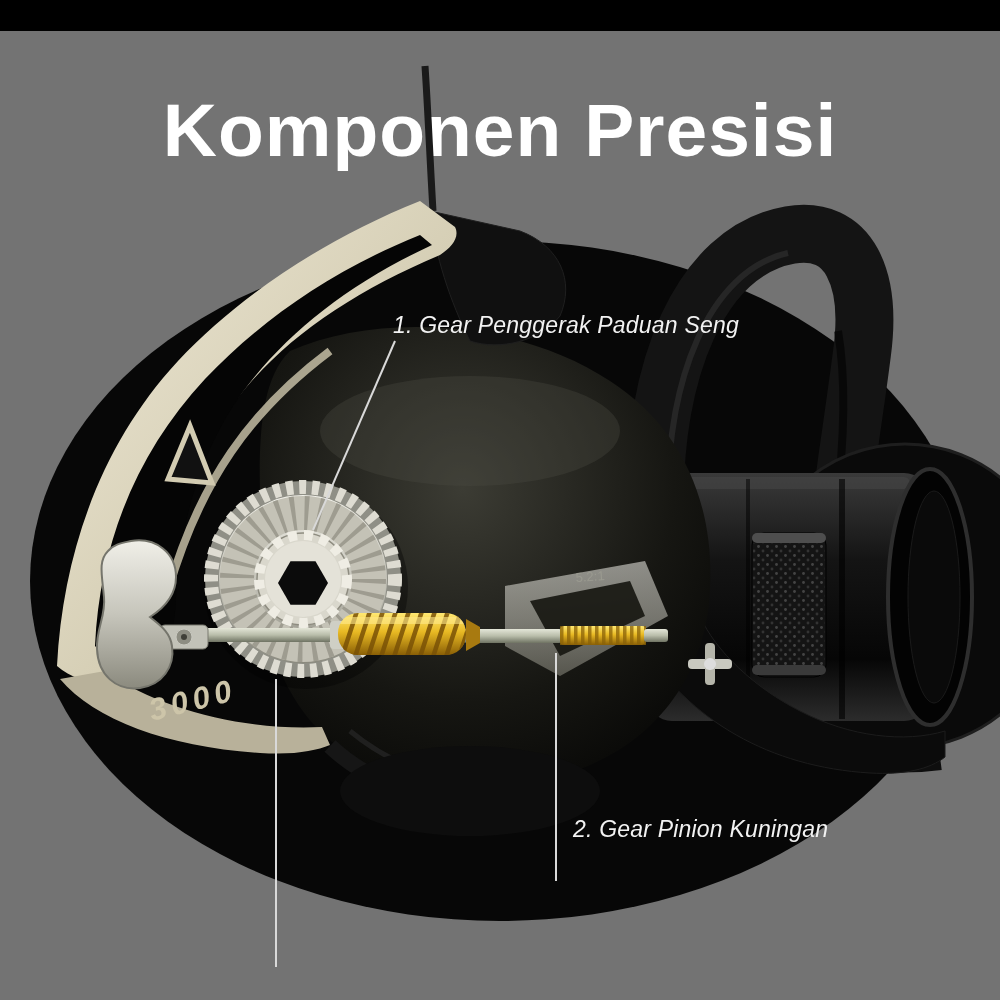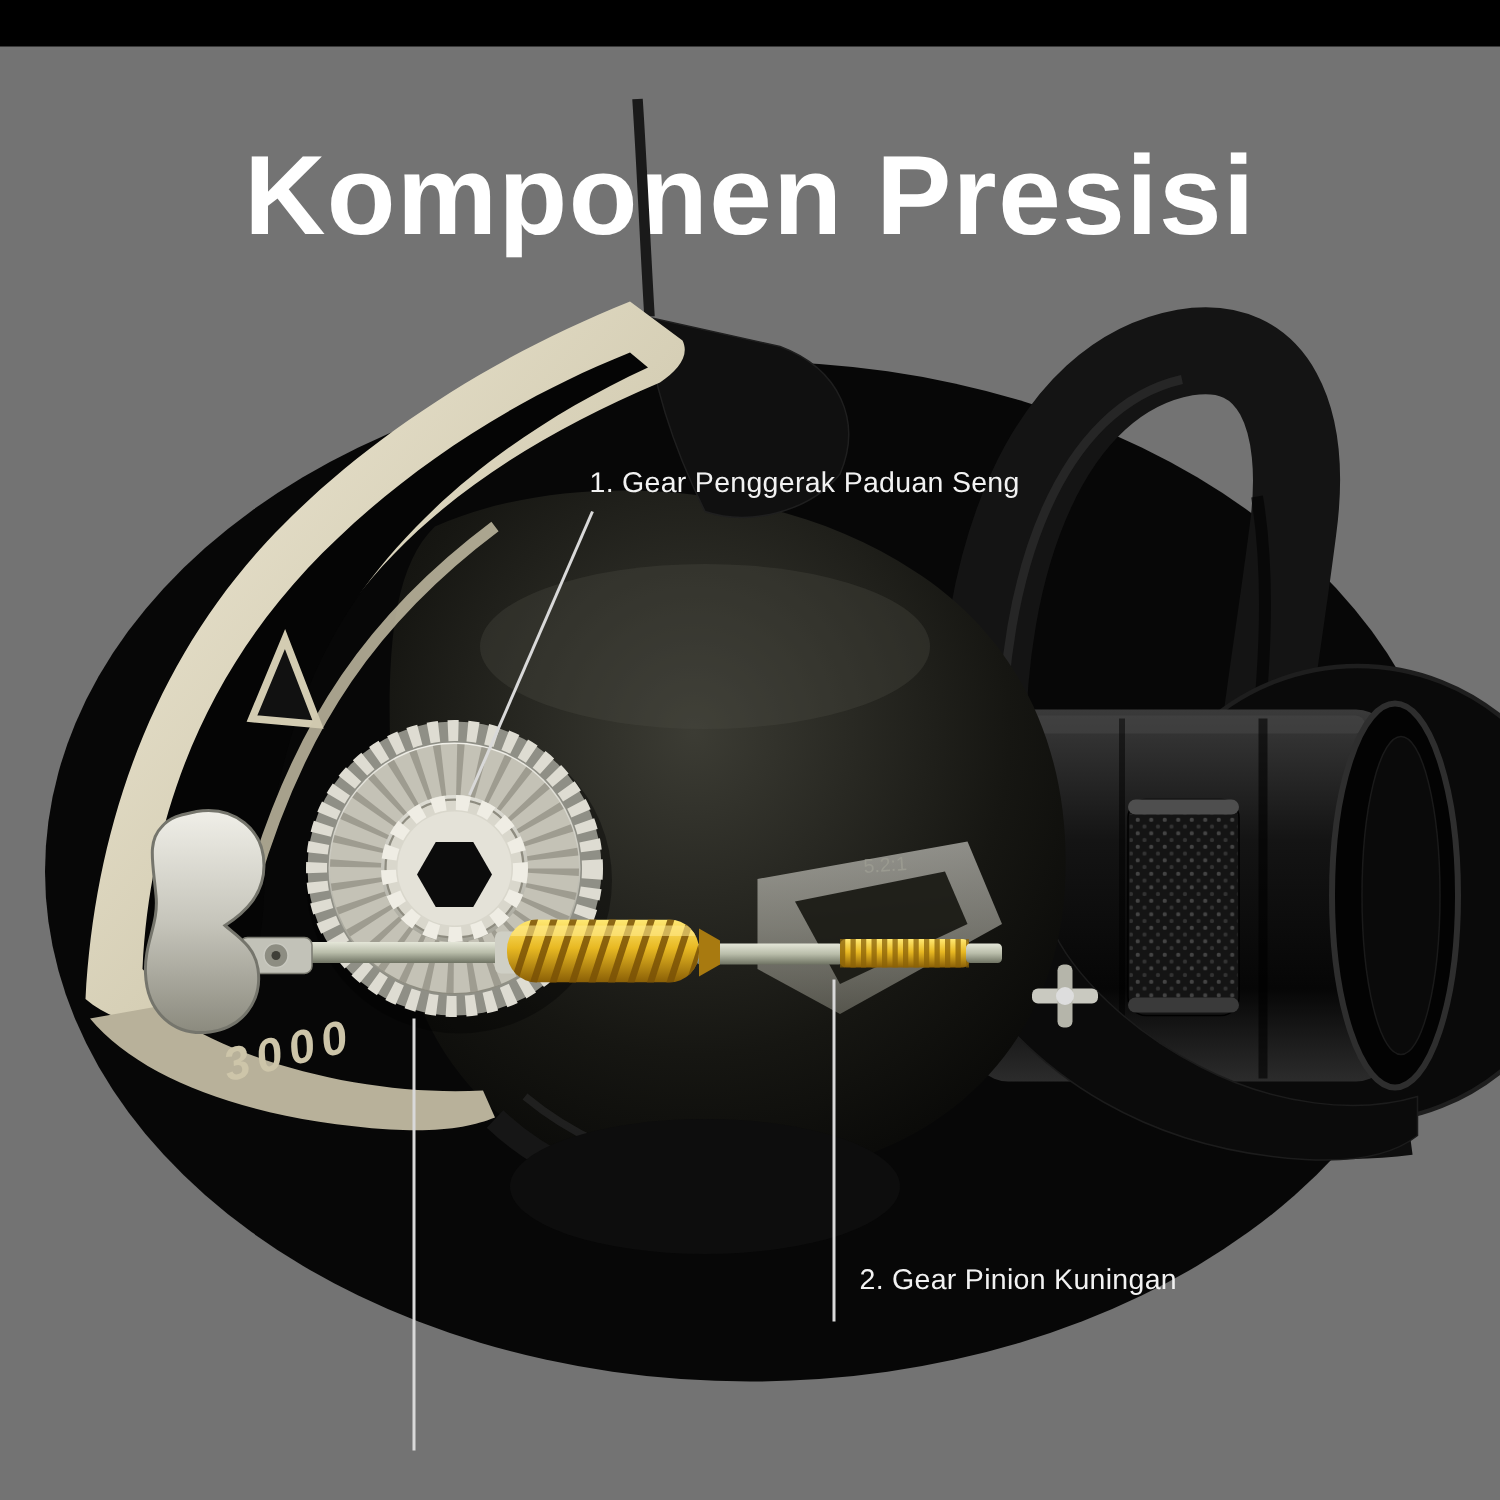--- a/index.html
+++ b/index.html
@@ -2,24 +2,24 @@
 <html><head>
 <meta charset="utf-8">
 <style>
   html,body{margin:0;padding:0;background:#000;}
   .stage{position:relative;width:1000px;height:1000px;background:#737373;overflow:hidden;
          font-family:"Liberation Sans",sans-serif;margin-top:31px;}
   .title{position:absolute;top:60px;left:0;width:1000px;margin:0;text-align:center;
          color:#fff;font-size:75px;line-height:1.05;font-weight:900;letter-spacing:1px;
          font-family:"Liberation Sans",sans-serif;}
   .reel-svg{position:absolute;left:0;top:0;width:1000px;height:1000px;}
-  .callout-label{position:absolute;color:#f2f2f2;font-size:19px;font-weight:400;
-                 white-space:nowrap;letter-spacing:.2px;}
+  .callout-label{position:absolute;color:#f2f2f2;font-size:23px;font-weight:400;
+                 white-space:nowrap;letter-spacing:.2px;font-style:italic;}
   #c1{left:393px;top:281px;}
-  #c2{left:573px;top:812px;text-align:center;}
+  #c2{left:573px;top:785px;text-align:center;}
   #c3{left:293px;top:902px;}
 </style>
 </head>
 <body>
 
 <div class="stage">
 
   <h1 class="title">Komponen Presisi</h1>
 
   <svg class="reel-svg" viewBox="0 0 1000 1000" width="1000" height="1000" xmlns="http://www.w3.org/2000/svg">

